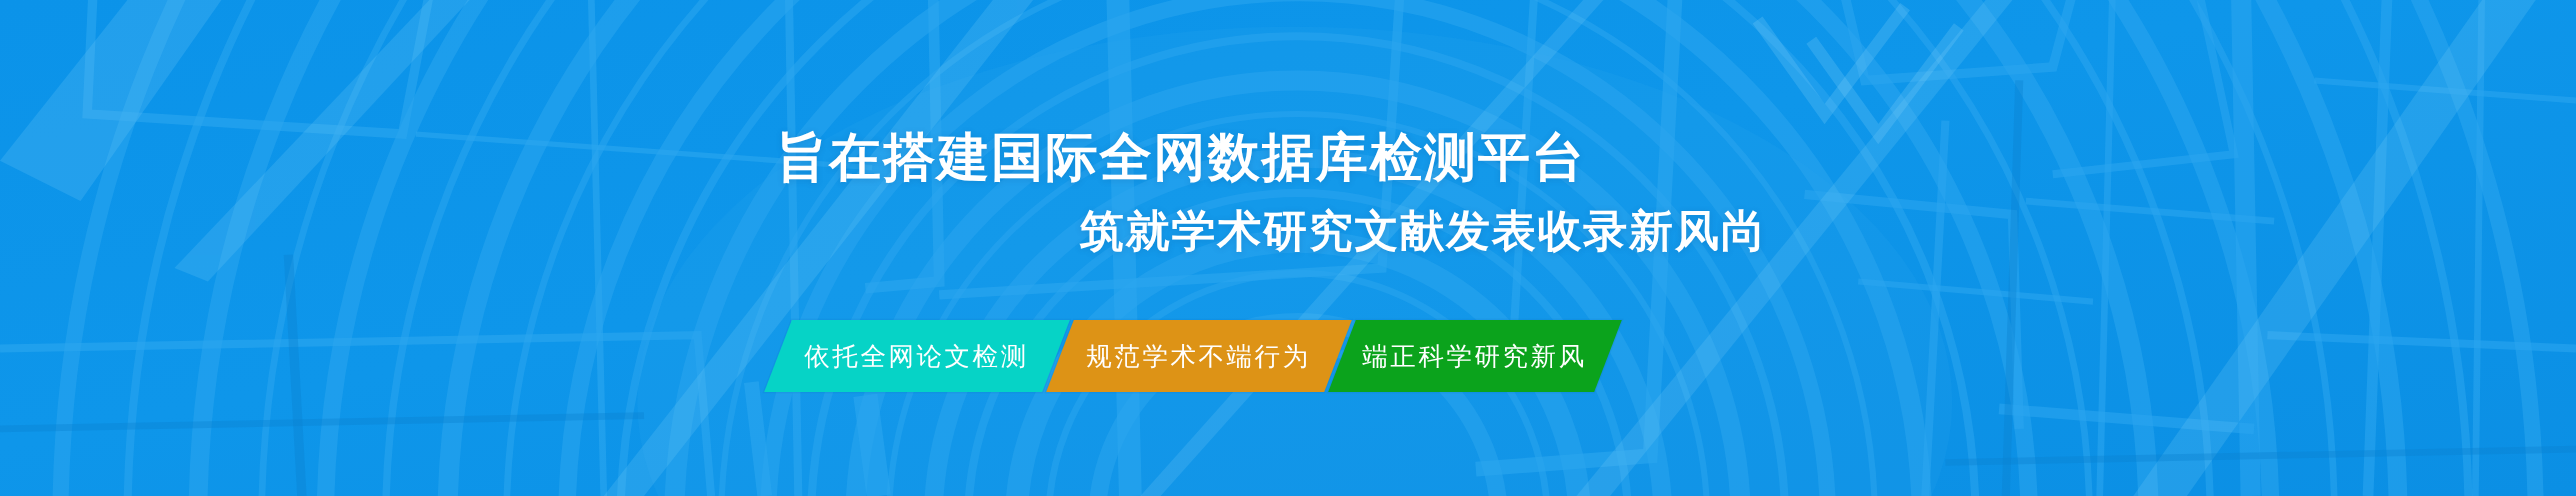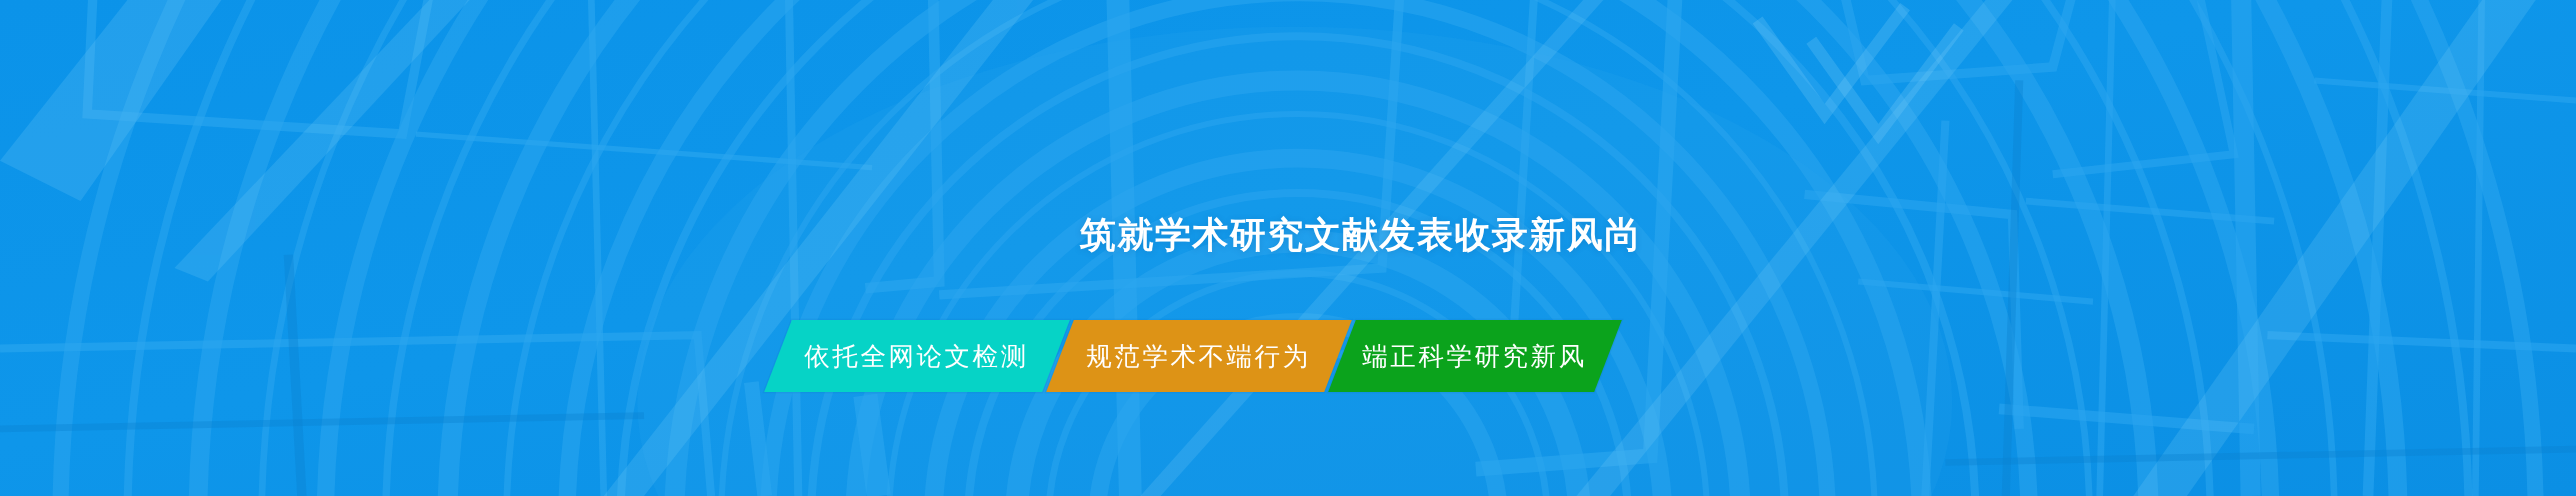--- a/index.html
+++ b/index.html
@@ -52,22 +52,22 @@
     text-shadow: 0 1.3px 6.7px rgba(0, 60, 120, 0.18);
   }
   .headline-1 {
     left: 775px;
     top: 131px;
     font-size: 52px;
     line-height: 1;
   }
   .headline-2 {
     left: 1080px;
-    top: 217px;
-    font-size: 36px;
+    top: 209px;
+    font-size: 44px;
     line-height: 1;
   }
 
   
   .badge-strip {
     position: absolute;
     left: 778px;
     top: 320px;
     height: 72px;
     display: flex;
@@ -194,20 +194,21 @@
           <path d="M 0 640 L 960 620" stroke-width="10"></path>
           <path d="M 2900 690 L 3840 670" stroke-width="10"></path>
           <path d="M 430 380 L 450 740" stroke-width="14"></path>
           <path d="M 3010 120 L 2990 740" stroke-width="12"></path>
         </g>
       </g>
     </svg>
   </div>
 
   <div class="headlines">
+    <div class="headline headline-1">旨在搭建国际全网数据库检测平台</div>
     <div class="headline headline-2">筑就学术研究文献发表收录新风尚</div>
   </div>
 
   <div class="badge-strip">
 
     <div class="badge badge-teal">
       <span class="badge-label">依托全网论文检测</span>
     </div>
 
     <div class="badge badge-orange">

